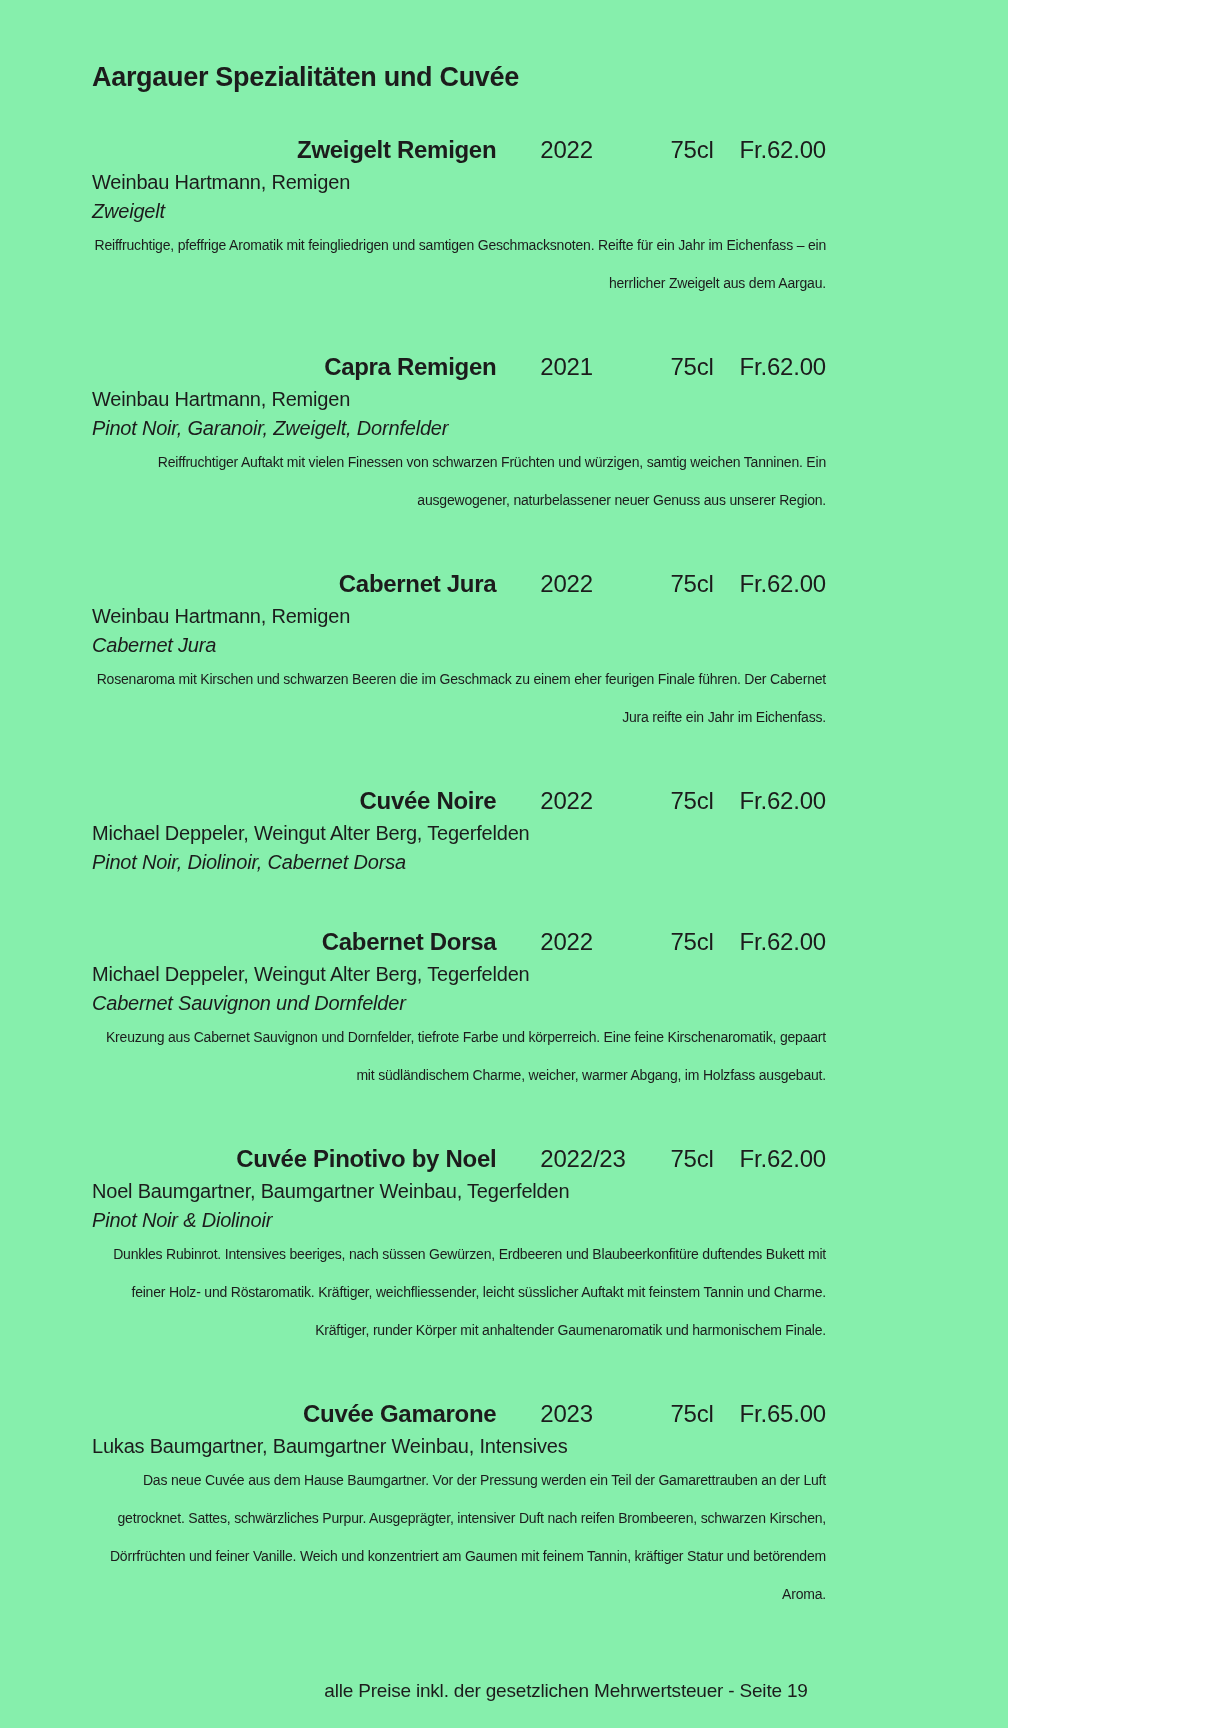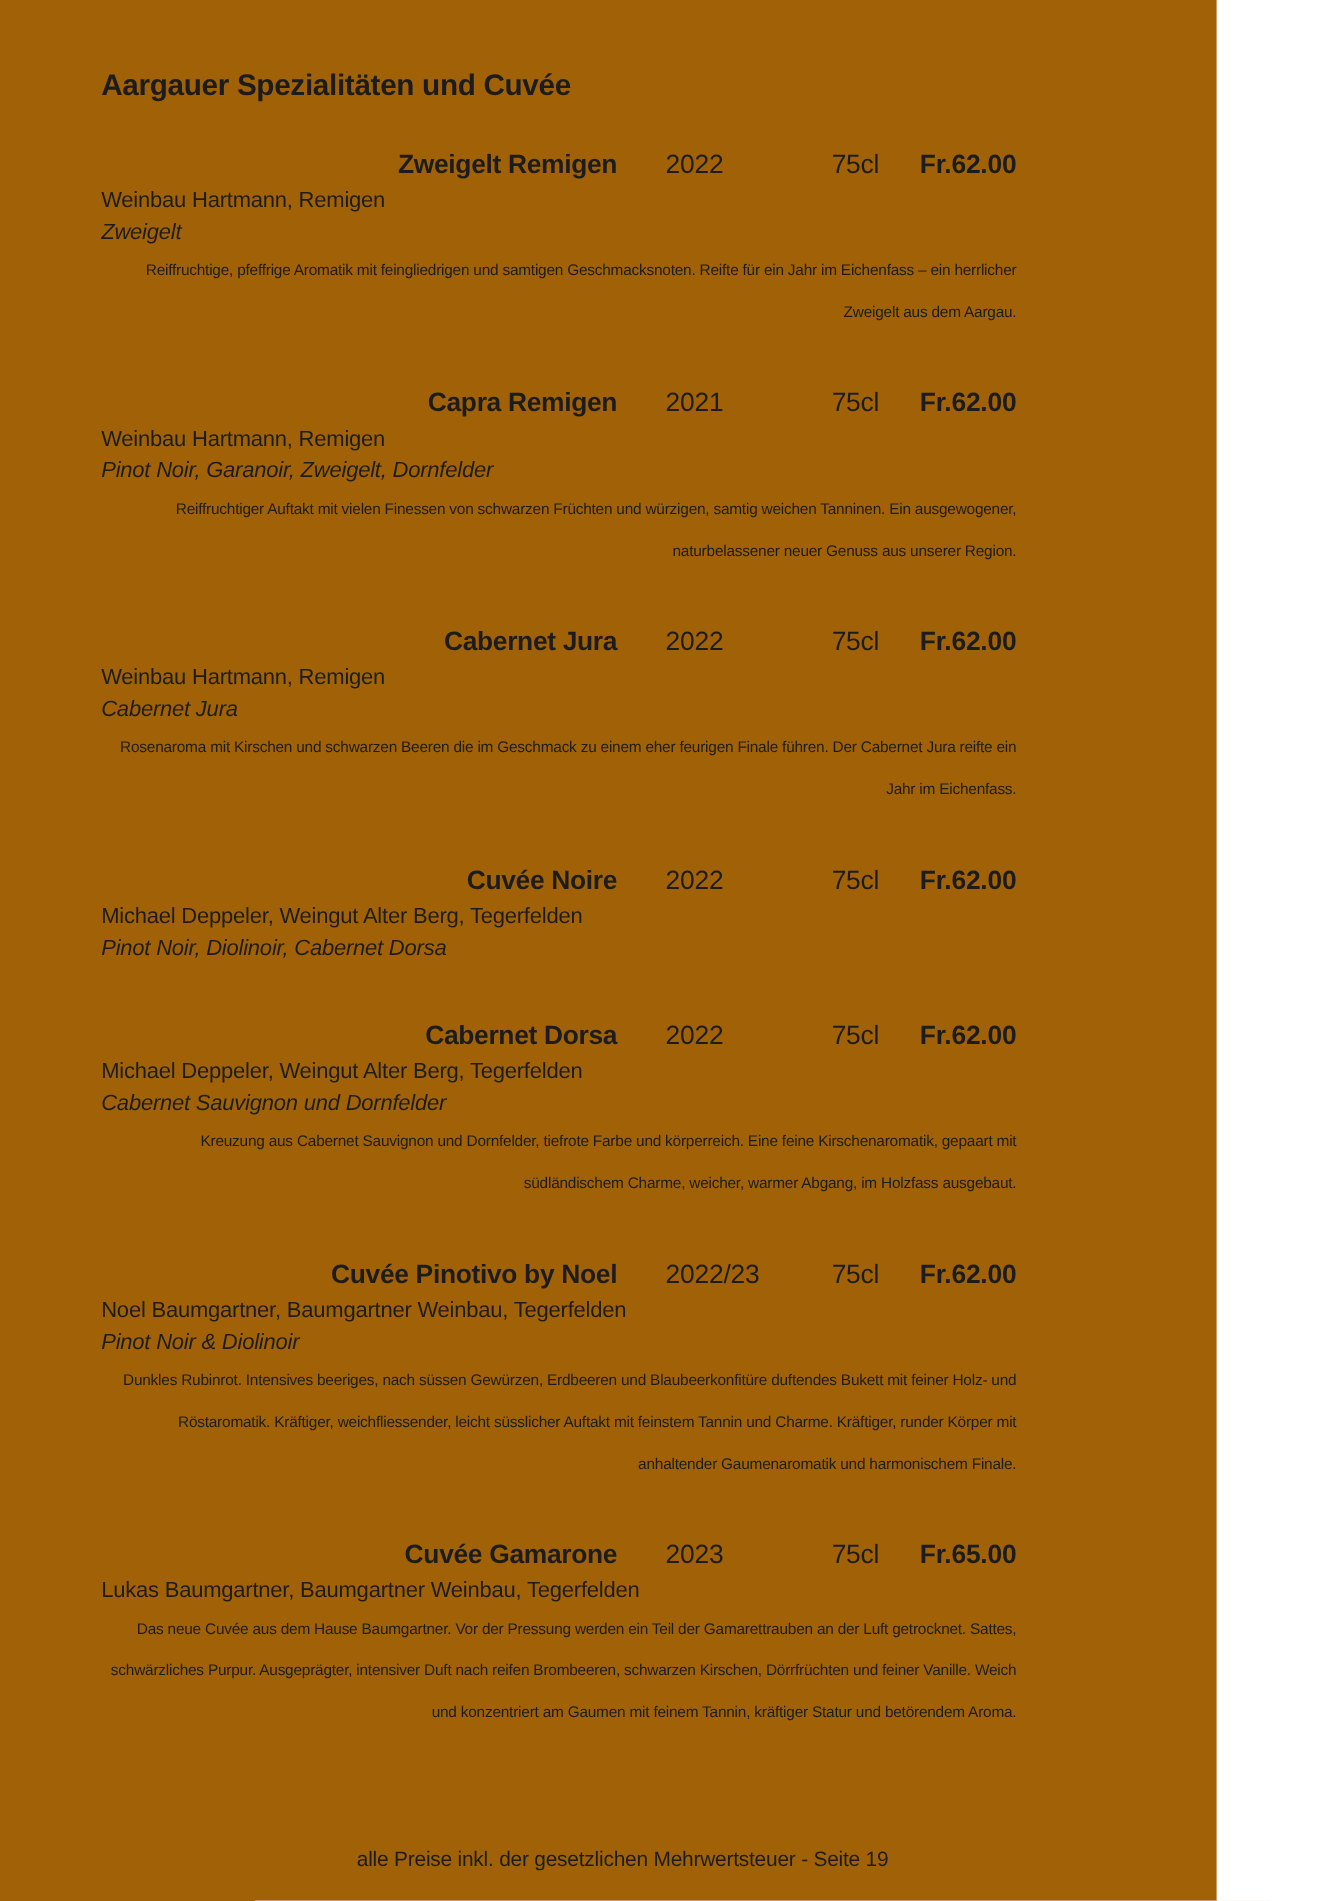--- a/index.html
+++ b/index.html
@@ -2,25 +2,25 @@
 <html lang="de"><head>
 <meta charset="utf-8">
 <style>
   html, body {
     margin: 0;
     padding: 0;
     background: #ffffff;
   }
   .page {
     position: relative;
-    width: 1106px;
+    width: 1008px;
     height: 1728px;
     box-sizing: border-box;
     padding: 62px 182px 0 92px;
-    background: #a16207;
+    background: #86efac;
     color: #1c1c1c;
     font-family: "Liberation Sans", sans-serif;
     font-stretch: condensed;
     letter-spacing: -0.2px;
     overflow: hidden;
   }
   .page-title {
     font-size: 27px;
     font-weight: bold;
     margin: 0 0 42px 0;
@@ -46,21 +46,20 @@
     width: 179px;
     margin-left: 44px;
   }
   .wine-volume {
     width: 95px;
   }
   .wine-price-group {
     flex: 1;
     display: flex;
     justify-content: space-between;
-    font-weight: bold;
   }
   .wine-producer {
     font-size: 20px;
     line-height: 29px;
   }
   .wine-grapes {
     font-size: 20px;
     line-height: 29px;
     font-style: italic;
   }
@@ -178,19 +177,19 @@
   <div class="wine-entry">
     <div class="entry-header">
       <div class="wine-name">Cuvée Gamarone</div>
       <div class="wine-year">2023</div>
       <div class="wine-volume">75cl</div>
       <div class="wine-price-group">
         <span class="wine-currency">Fr.</span>
         <span class="wine-price">65.00</span>
       </div>
     </div>
-    <div class="wine-producer">Lukas Baumgartner, Baumgartner Weinbau, Tegerfelden</div>
+    <div class="wine-producer">Lukas Baumgartner, Baumgartner Weinbau, Intensives</div>
     <div class="wine-description">Das neue Cuvée aus dem Hause Baumgartner. Vor der Pressung werden ein Teil der Gamarettrauben an der Luft getrocknet. Sattes, schwärzliches Purpur. Ausgeprägter, intensiver Duft nach reifen Brombeeren, schwarzen Kirschen, Dörrfrüchten und feiner Vanille. Weich und konzentriert am Gaumen mit feinem Tannin, kräftiger Statur und betörendem Aroma.</div>
   </div>
 </div>
 
   <div class="page-footer">alle Preise inkl. der gesetzlichen Mehrwertsteuer - Seite 19</div>
 </div>
 
 </body></html>

